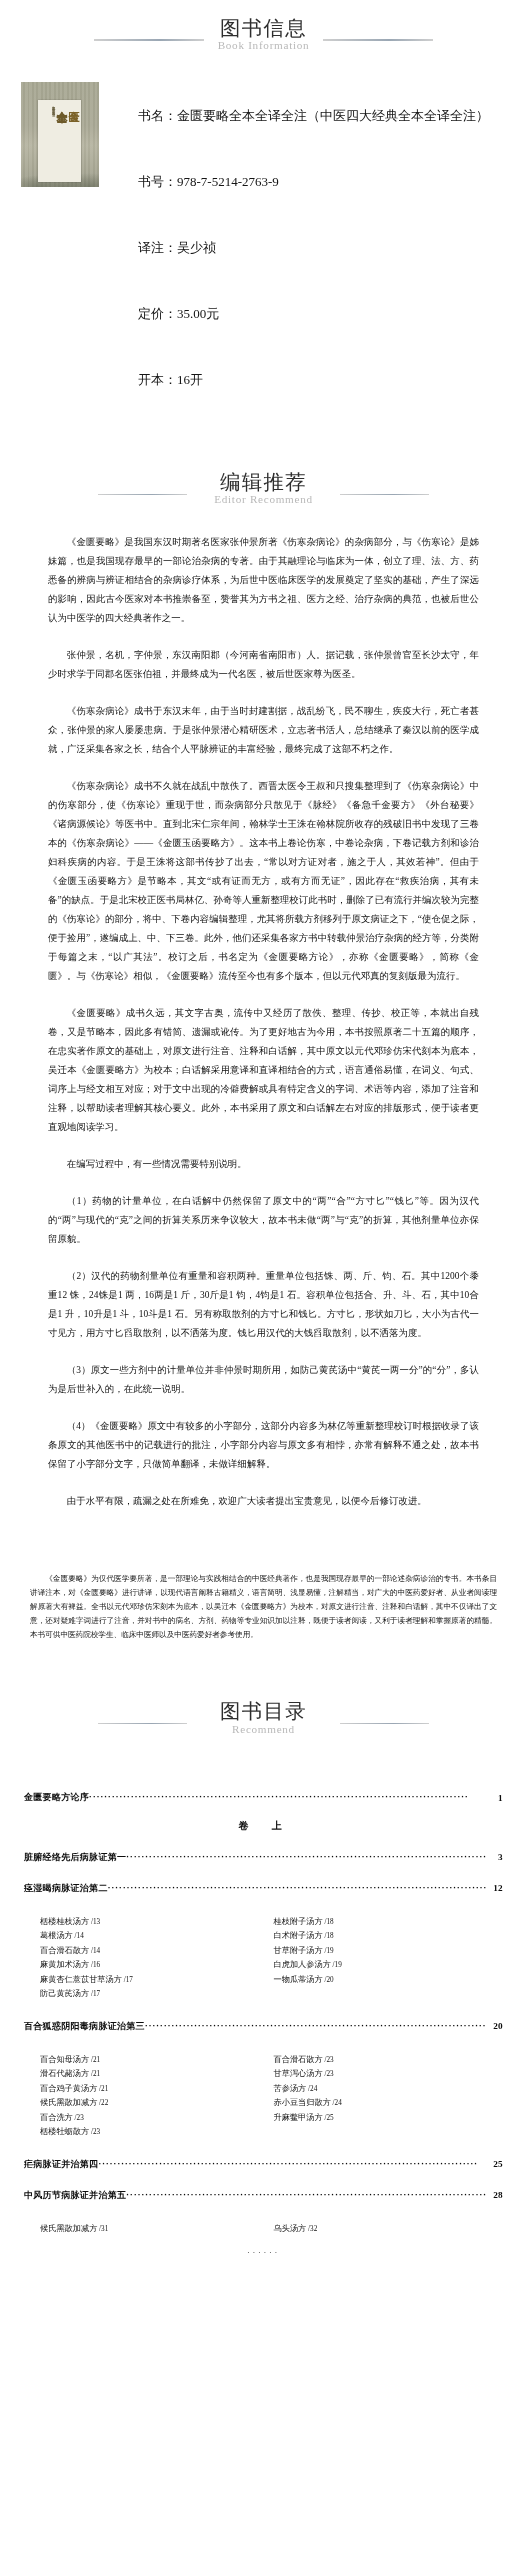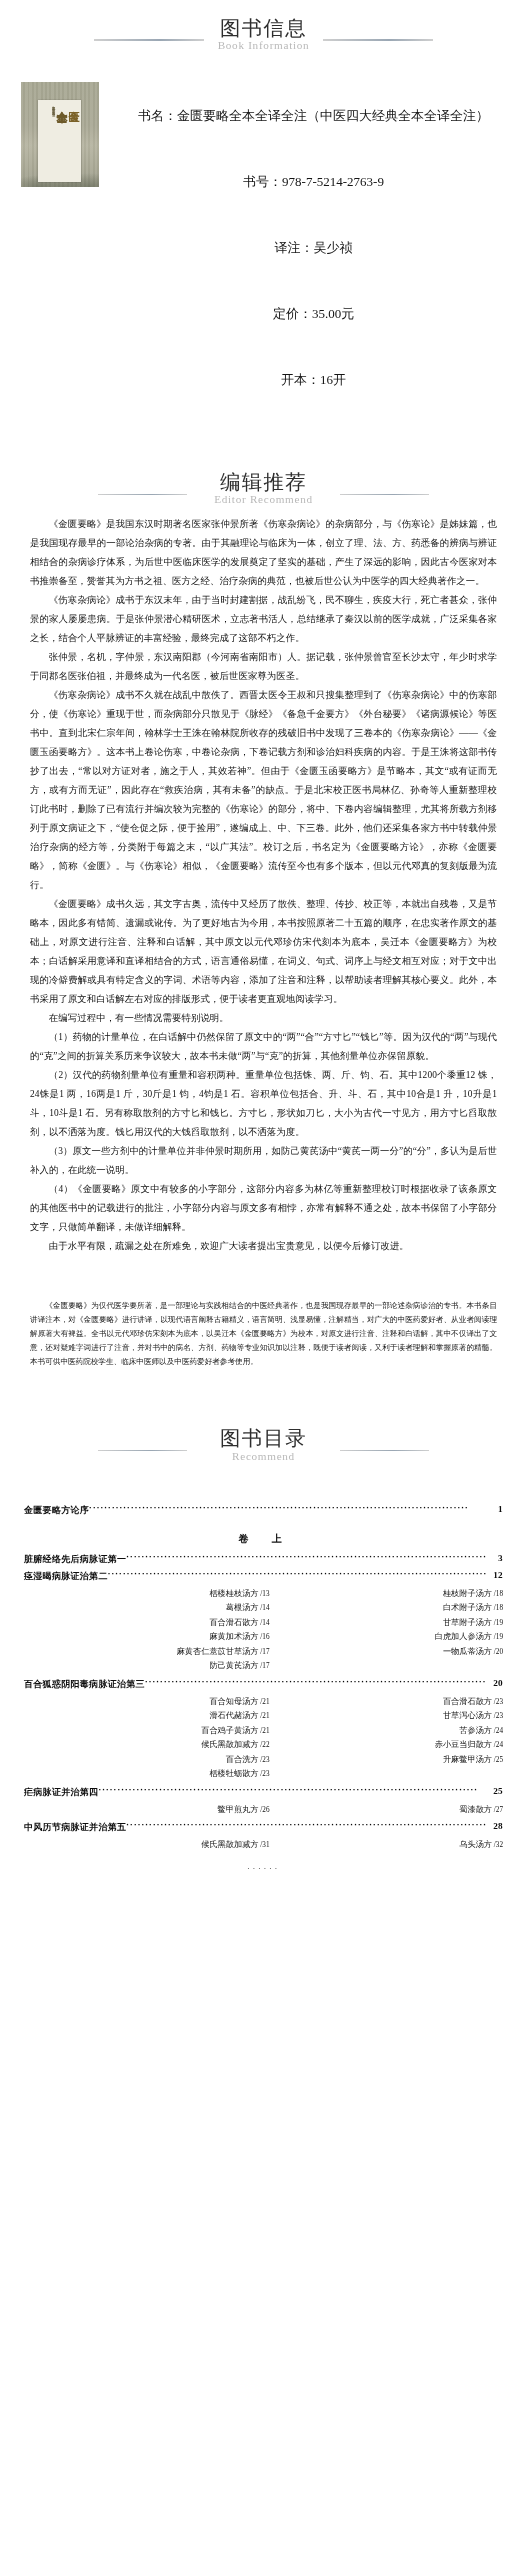--- a/index.html
+++ b/index.html
@@ -118,37 +118,36 @@
     line-height: 1;
     letter-spacing: 0.7px;
   }
   .cover .col-big  { font-size: 11.2px; font-weight: 700; margin-left: 0.7px; }
   .cover .col-big2 { font-size: 11.2px; font-weight: 700; margin-left: 1.3px; color:#6d5a2a;}
   .cover .col-tiny { font-size: 3.3px; color: #5e5434; margin-left: 1.3px; margin-top:1.3px;}
 
   .fields {
     margin-left: 13px;
     padding-top: 1.3px;
-    text-align: center;
   }
   .field {
     font-family: "Liberation Serif", "DejaVu Serif", serif;
     font-size: 13px;
     line-height: 22px;
     color: #151515;
     white-space: pre-wrap;
   }
   .field .num { font-family: "Liberation Serif","DejaVu Serif",serif; }
 
   
   .body-block {
     padding: 4px 30px 0 30px;
   }
   .body-block p {
-    margin: 0;
+    margin: 18px;
     font-family: "Liberation Serif", "DejaVu Serif", serif;
     font-size: 9.4px;
     line-height: 19px;
     text-align: justify;
     text-justify: inter-ideograph;
     text-indent: 2em;
     color: #101010;
     letter-spacing: 0.1px;
   }
 
@@ -164,26 +163,26 @@
     text-indent: 2em;
     color: #141414;
   }
 
   
   .cat {
     padding: 5.3px 24px 0 24px;
   }
   .cat-chapter {
     display: flex;
-    align-items: flex-start;
+    align-items: center;
     font-family: "Liberation Sans", "DejaVu Sans", sans-serif;
     font-weight: 700;
     font-size: 9px;
     color: #0d0d0d;
-    margin-top: 4px;
+    margin-top: 18px;
     letter-spacing: 0.3px;
   }
   .cat-chapter .title { white-space: nowrap; }
   .cat-chapter .leader {
     flex: 1 1 auto;
     overflow: hidden;
     white-space: nowrap;
     margin: 0 2px 0 0;
     color: #0d0d0d;
     font-size: 9px;
@@ -205,23 +204,22 @@
     font-size: 10px;
     letter-spacing: 6.6px;
     margin: 14.5px 0 6.6px 0;
     color: #0d0d0d;
   }
   .formula-grid {
     display: grid;
     grid-template-columns: 1fr 1fr;
     column-gap: 4px;
     row-gap: 0px;
-    margin-top: 4px;
+    margin-top: 20px;
     padding-left: 16px;
-    text-align: right;
   }
   .formula {
     font-family: "Liberation Serif", "DejaVu Serif", serif;
     font-size: 8.2px;
     line-height: 14.5px;
     color: #111;
     white-space: nowrap;
   }
   .formula .pg {
     font-family: "Liberation Serif", "DejaVu Serif", serif;
@@ -291,22 +289,22 @@
     <div class="cn">编辑推荐</div>
     <div class="en">Editor Recommend</div>
     <div class="rule-wrap">
       <div class="rule left2"></div>
       <div class="rule right2"></div>
     </div>
   </div>
 
   <div class="body-block">
     <p>《金匮要略》是我国东汉时期著名医家张仲景所著《伤寒杂病论》的杂病部分，与《伤寒论》是姊妹篇，也是我国现存最早的一部论治杂病的专著。由于其融理论与临床为一体，创立了理、法、方、药悉备的辨病与辨证相结合的杂病诊疗体系，为后世中医临床医学的发展奠定了坚实的基础，产生了深远的影响，因此古今医家对本书推崇备至，赞誉其为方书之祖、医方之经、治疗杂病的典范，也被后世公认为中医学的四大经典著作之一。</p>
+    <p>张仲景，名机，字仲景，东汉南阳郡（今河南省南阳市）人。据记载，张仲景曾官至长沙太守，年少时求学于同郡名医张伯祖，并最终成为一代名医，被后世医家尊为医圣。</p>
     <p>《伤寒杂病论》成书于东汉末年，由于当时封建割据，战乱纷飞，民不聊生，疾疫大行，死亡者甚众，张仲景的家人屡屡患病。于是张仲景潜心精研医术，立志著书活人，总结继承了秦汉以前的医学成就，广泛采集各家之长，结合个人平脉辨证的丰富经验，最终完成了这部不朽之作。</p>
-    <p>张仲景，名机，字仲景，东汉南阳郡（今河南省南阳市）人。据记载，张仲景曾官至长沙太守，年少时求学于同郡名医张伯祖，并最终成为一代名医，被后世医家尊为医圣。</p>
     <p>《伤寒杂病论》成书不久就在战乱中散佚了。西晋太医令王叔和只搜集整理到了《伤寒杂病论》中的伤寒部分，使《伤寒论》重现于世，而杂病部分只散见于《脉经》《备急千金要方》《外台秘要》《诸病源候论》等医书中。直到北宋仁宗年间，翰林学士王洙在翰林院所收存的残破旧书中发现了三卷本的《伤寒杂病论》——《金匮玉函要略方》。这本书上卷论伤寒，中卷论杂病，下卷记载方剂和诊治妇科疾病的内容。于是王洙将这部书传抄了出去，“常以对方证对者，施之于人，其效若神”。但由于《金匮玉函要略方》是节略本，其文“或有证而无方，或有方而无证”，因此存在“救疾治病，其有未备”的缺点。于是北宋校正医书局林亿、孙奇等人重新整理校订此书时，删除了已有流行并编次较为完整的《伤寒论》的部分，将中、下卷内容编辑整理，尤其将所载方剂移列于原文病证之下，“使仓促之际，便于捡用”，遂编成上、中、下三卷。此外，他们还采集各家方书中转载仲景治疗杂病的经方等，分类附于每篇之末，“以广其法”。校订之后，书名定为《金匮要略方论》，亦称《金匮要略》，简称《金匮》。与《伤寒论》相似，《金匮要略》流传至今也有多个版本，但以元代邓真的复刻版最为流行。</p>
     <p>《金匮要略》成书久远，其文字古奥，流传中又经历了散佚、整理、传抄、校正等，本就出自残卷，又是节略本，因此多有错简、遗漏或讹传。为了更好地古为今用，本书按照原著二十五篇的顺序，在忠实著作原文的基础上，对原文进行注音、注释和白话解，其中原文以元代邓珍仿宋代刻本为底本，吴迁本《金匮要略方》为校本；白话解采用意译和直译相结合的方式，语言通俗易懂，在词义、句式、词序上与经文相互对应；对于文中出现的冷僻费解或具有特定含义的字词、术语等内容，添加了注音和注释，以帮助读者理解其核心要义。此外，本书采用了原文和白话解左右对应的排版形式，便于读者更直观地阅读学习。</p>
     <p>在编写过程中，有一些情况需要特别说明。</p>
     <p>（1）药物的计量单位，在白话解中仍然保留了原文中的“两”“合”“方寸匕”“钱匕”等。因为汉代的“两”与现代的“克”之间的折算关系历来争议较大，故本书未做“两”与“克”的折算，其他剂量单位亦保留原貌。</p>
     <p>（2）汉代的药物剂量单位有重量和容积两种。重量单位包括铢、两、斤、钧、石。其中1200个黍重12 铢，24铢是1 两，16两是1 斤，30斤是1 钧，4钧是1 石。容积单位包括合、升、斗、石，其中10合是1 升，10升是1 斗，10斗是1 石。另有称取散剂的方寸匕和钱匕。方寸匕，形状如刀匕，大小为古代一寸见方，用方寸匕舀取散剂，以不洒落为度。钱匕用汉代的大钱舀取散剂，以不洒落为度。</p>
     <p>（3）原文一些方剂中的计量单位并非仲景时期所用，如防己黄芪汤中“黄芪一两一分”的“分”，多认为是后世补入的，在此统一说明。</p>
     <p>（4）《金匮要略》原文中有较多的小字部分，这部分内容多为林亿等重新整理校订时根据收录了该条原文的其他医书中的记载进行的批注，小字部分内容与原文多有相悖，亦常有解释不通之处，故本书保留了小字部分文字，只做简单翻译，未做详细解释。</p>
     <p>由于水平有限，疏漏之处在所难免，欢迎广大读者提出宝贵意见，以便今后修订改进。</p>
   </div>
 
@@ -384,24 +382,20 @@
       <div class="formula"><span>升麻鳖甲汤方</span><span class="pg"> /<span>25</span></span></div>
       <div class="formula"><span>栝楼牡蛎散方</span><span class="pg"> /<span>23</span></span></div>
       <div class="formula"></div>
     </div>
 
     <div class="cat-chapter">
       <span class="title">疟病脉证并治第四</span>
       <span class="leader">····································································································</span>
       <span class="pg">25</span>
     </div>
-    <div class="formula-grid">
-      <div class="formula"><span>鳖甲煎丸方</span><span class="pg"> /<span>26</span></span></div>
-      <div class="formula"><span>蜀漆散方</span><span class="pg"> /<span>27</span></span></div>
-    </div>
 
     <div class="cat-chapter">
       <span class="title">中风历节病脉证并治第五</span>
       <span class="leader">····································································································</span>
       <span class="pg">28</span>
     </div>
     <div class="formula-grid">
       <div class="formula"><span>候氏黑散加减方</span><span class="pg"> /<span>31</span></span></div>
       <div class="formula"><span>乌头汤方</span><span class="pg"> /<span>32</span></span></div>
     </div>

